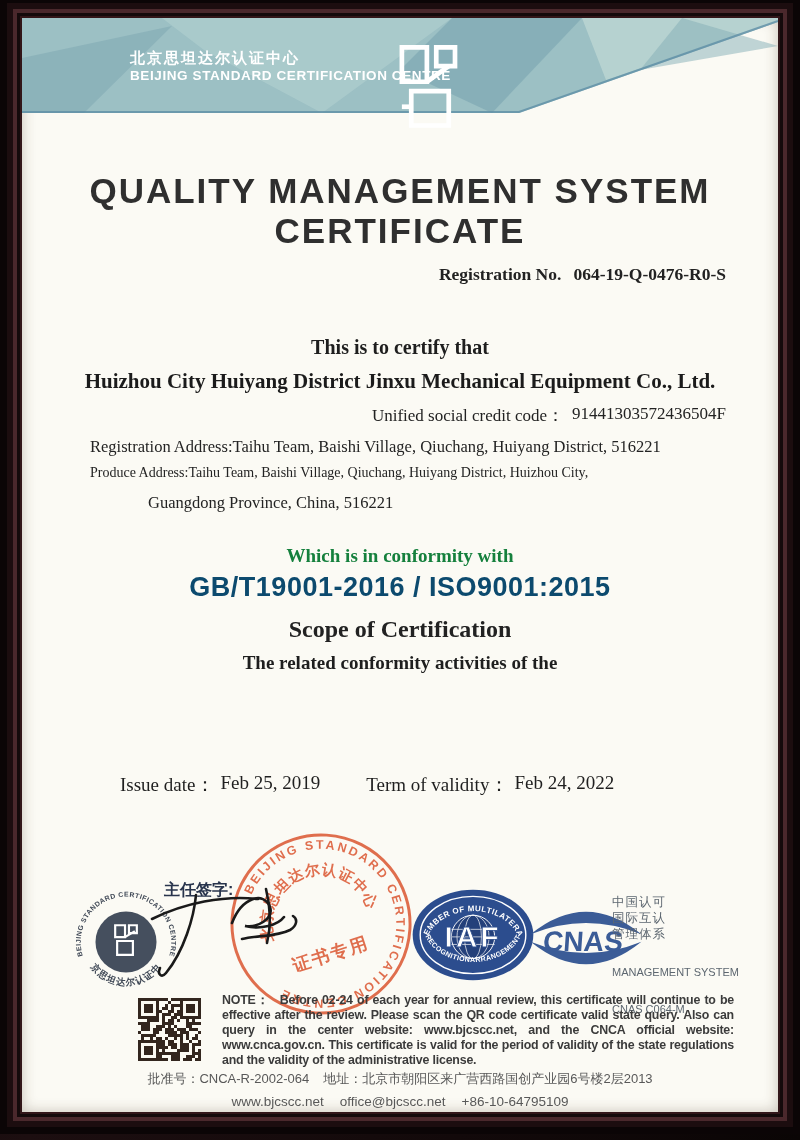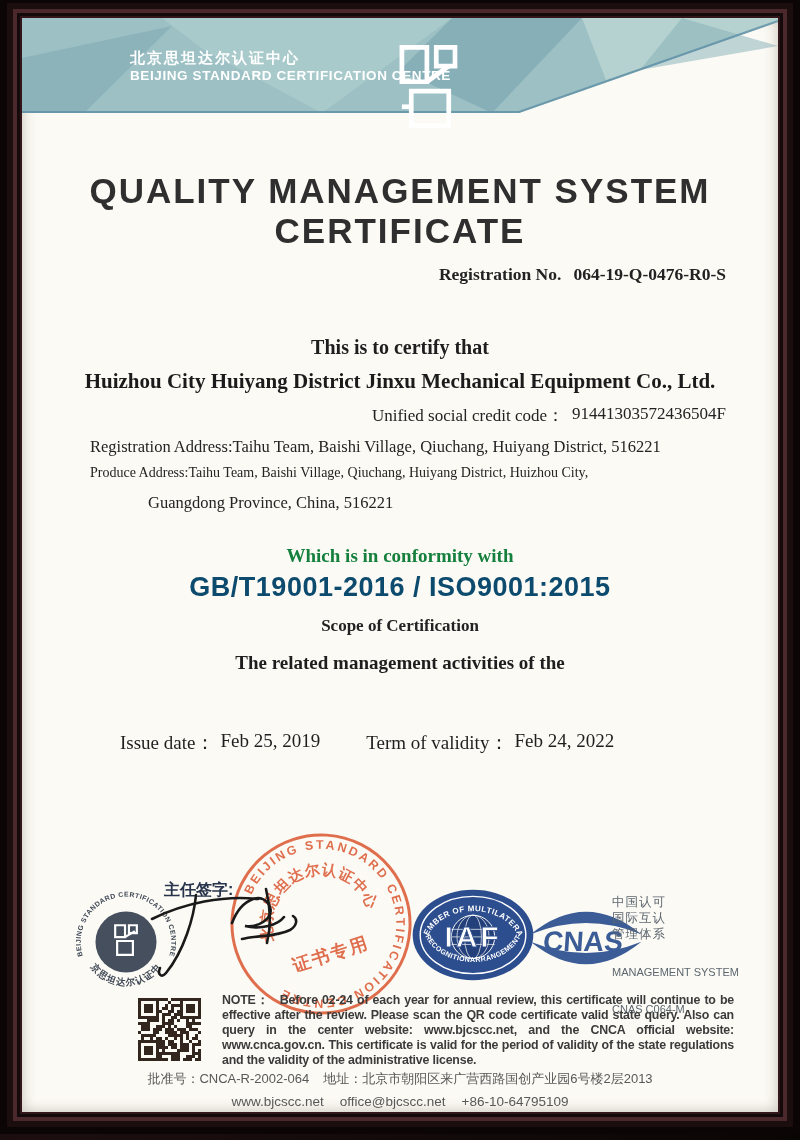--- a/index.html
+++ b/index.html
@@ -35,28 +35,28 @@
     display:flex;gap:8px;}
   .addr1{position:absolute;left:68px;top:419px;font-size:16.5px;color:#232323;}
   .addr2{position:absolute;left:68px;top:447px;font-size:14px;color:#232323;}
   .addr3{position:absolute;left:126px;top:475px;font-size:16.5px;color:#232323;}
   .conform{position:absolute;left:0;top:527px;width:756px;text-align:center;
     font-weight:bold;font-size:19px;color:#15803d;}
   .standard{position:absolute;left:0;top:554px;width:756px;text-align:center;
     font-family:"Liberation Sans",sans-serif;font-weight:bold;font-size:27px;
     letter-spacing:.5px;color:#0c4a6e;}
   .scopelab{position:absolute;left:0;top:598px;width:756px;text-align:center;
-    font-weight:bold;font-size:17px;color:#222;}
+    font-weight:bold;font-size:24px;color:#222;}
   .scope1{position:absolute;left:0;top:634px;width:756px;text-align:center;
     font-weight:bold;font-size:19px;color:#1e1e1e;}
   .scope2{position:absolute;left:0;top:665px;width:756px;text-align:center;
     font-weight:bold;font-size:19px;color:#1e1e1e;}
   .dates{position:absolute;left:98px;top:712px;font-size:19px;color:#1f1f1f;
     display:flex;gap:46px;}
-  .dates .pair{display:flex;gap:6px;}
+  .dates .pair{display:flex;gap:6px;margin-top:42px;}
   
   .badge{position:absolute;left:40px;top:860px;width:128px;height:128px;}
   .dirlabel{position:absolute;left:142px;top:862px;
     font-family:"Liberation Sans",sans-serif;font-weight:bold;font-size:16px;
     color:#28344c;}
   .stamp{position:absolute;left:205px;top:812px;width:188px;height:188px;opacity:.9;}
   .sig{position:absolute;left:122px;top:845px;width:190px;height:130px;}
   .iaf{position:absolute;left:385px;top:866px;width:132px;height:102px;}
   .cnas{position:absolute;left:503px;top:880px;width:122px;height:80px;}
   .cnastext{position:absolute;left:590px;top:876px;color:#5d6770;
@@ -130,21 +130,21 @@
       <span>91441303572436504F</span>
     </div>
 
     <div class="addr1">Registration Address:Taihu Team, Baishi Village, Qiuchang, Huiyang District, 516221</div>
     <div class="addr2">Produce Address:Taihu Team, Baishi Village, Qiuchang, Huiyang District, Huizhou City,</div>
     <div class="addr3">Guangdong Province, China, 516221</div>
 
     <div class="conform">Which is in conformity with</div>
     <div class="standard">GB/T19001-2016 / ISO9001:2015</div>
     <div class="scopelab">Scope of Certification</div>
-    <div class="scope1">The related management activities of the</div>
+    <div class="scope1">The related conformity activities of the</div>
 
     <div class="dates">
       <div class="pair">
         <span>Issue date：</span>
         <span>Feb 25, 2019</span>
       </div>
       <div class="pair">
         <span>Term of validity：</span>
         <span>Feb 24, 2022</span>
       </div>

